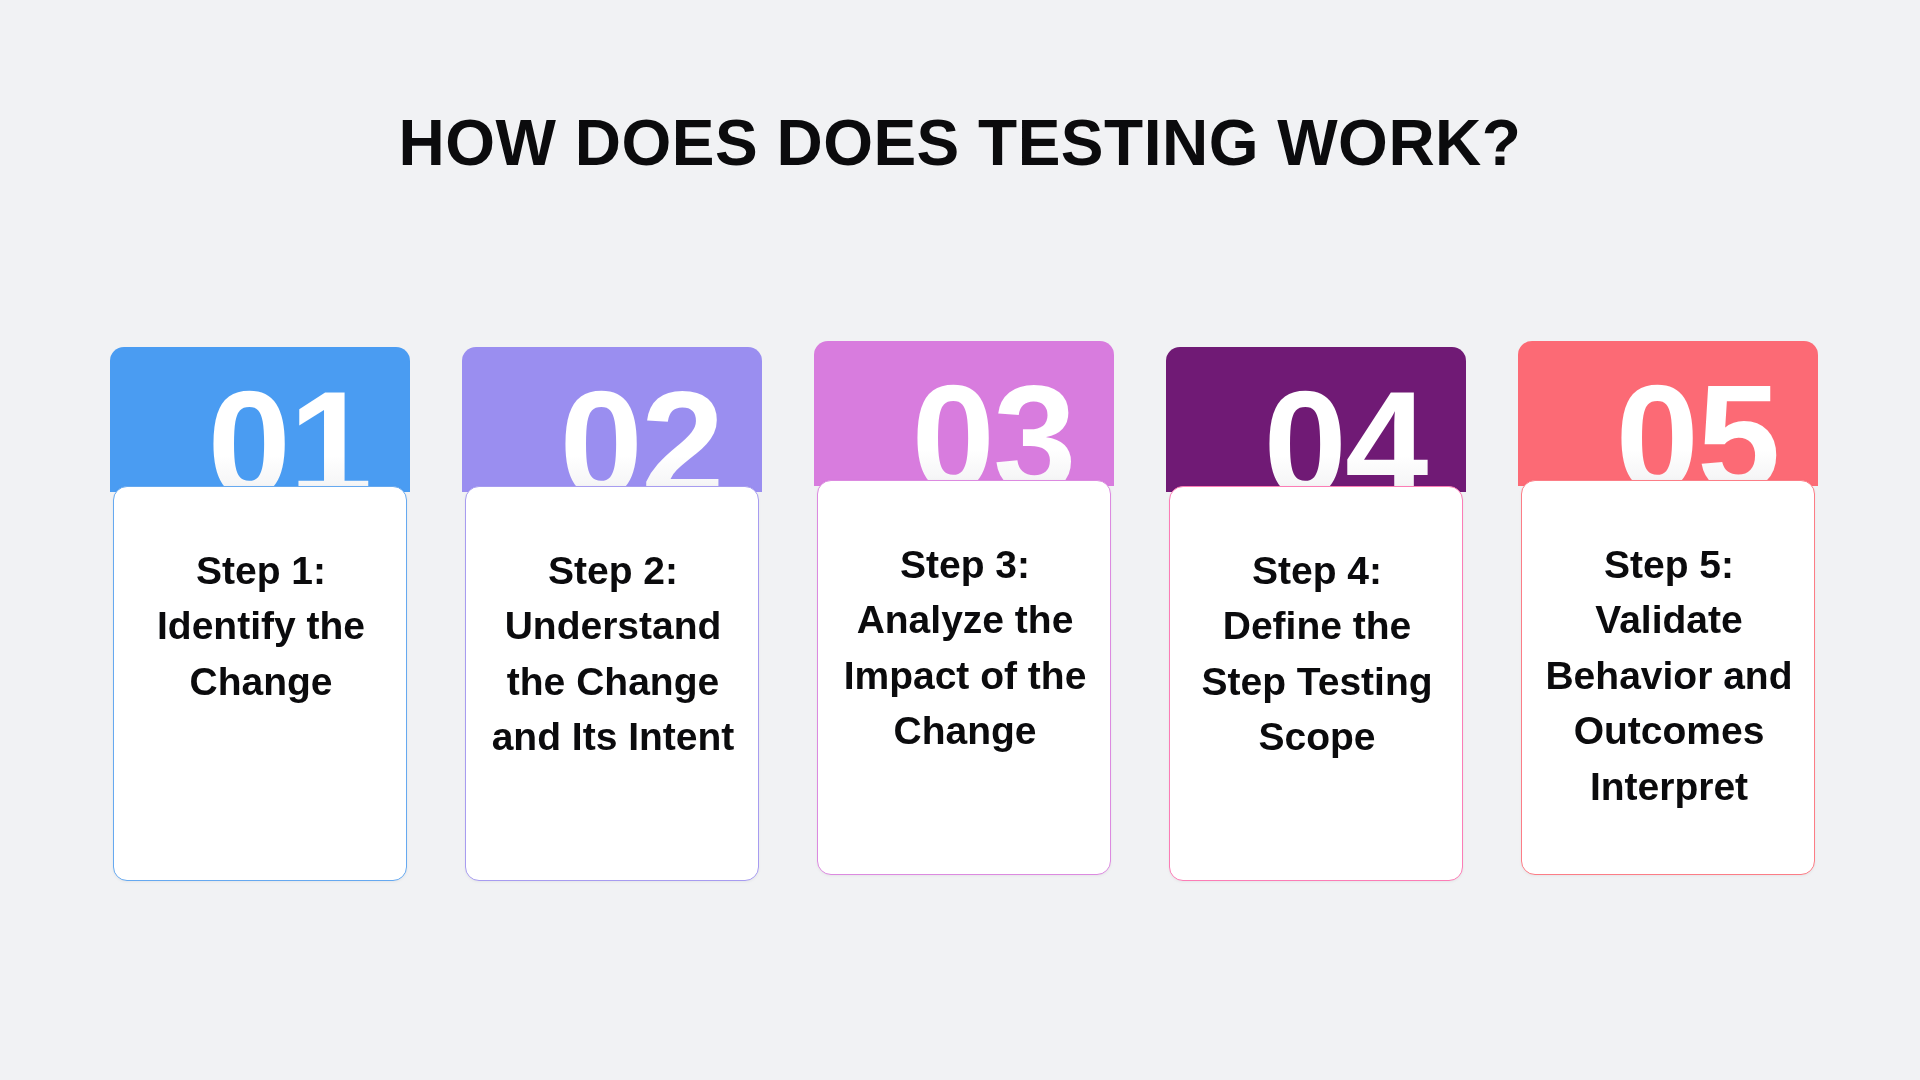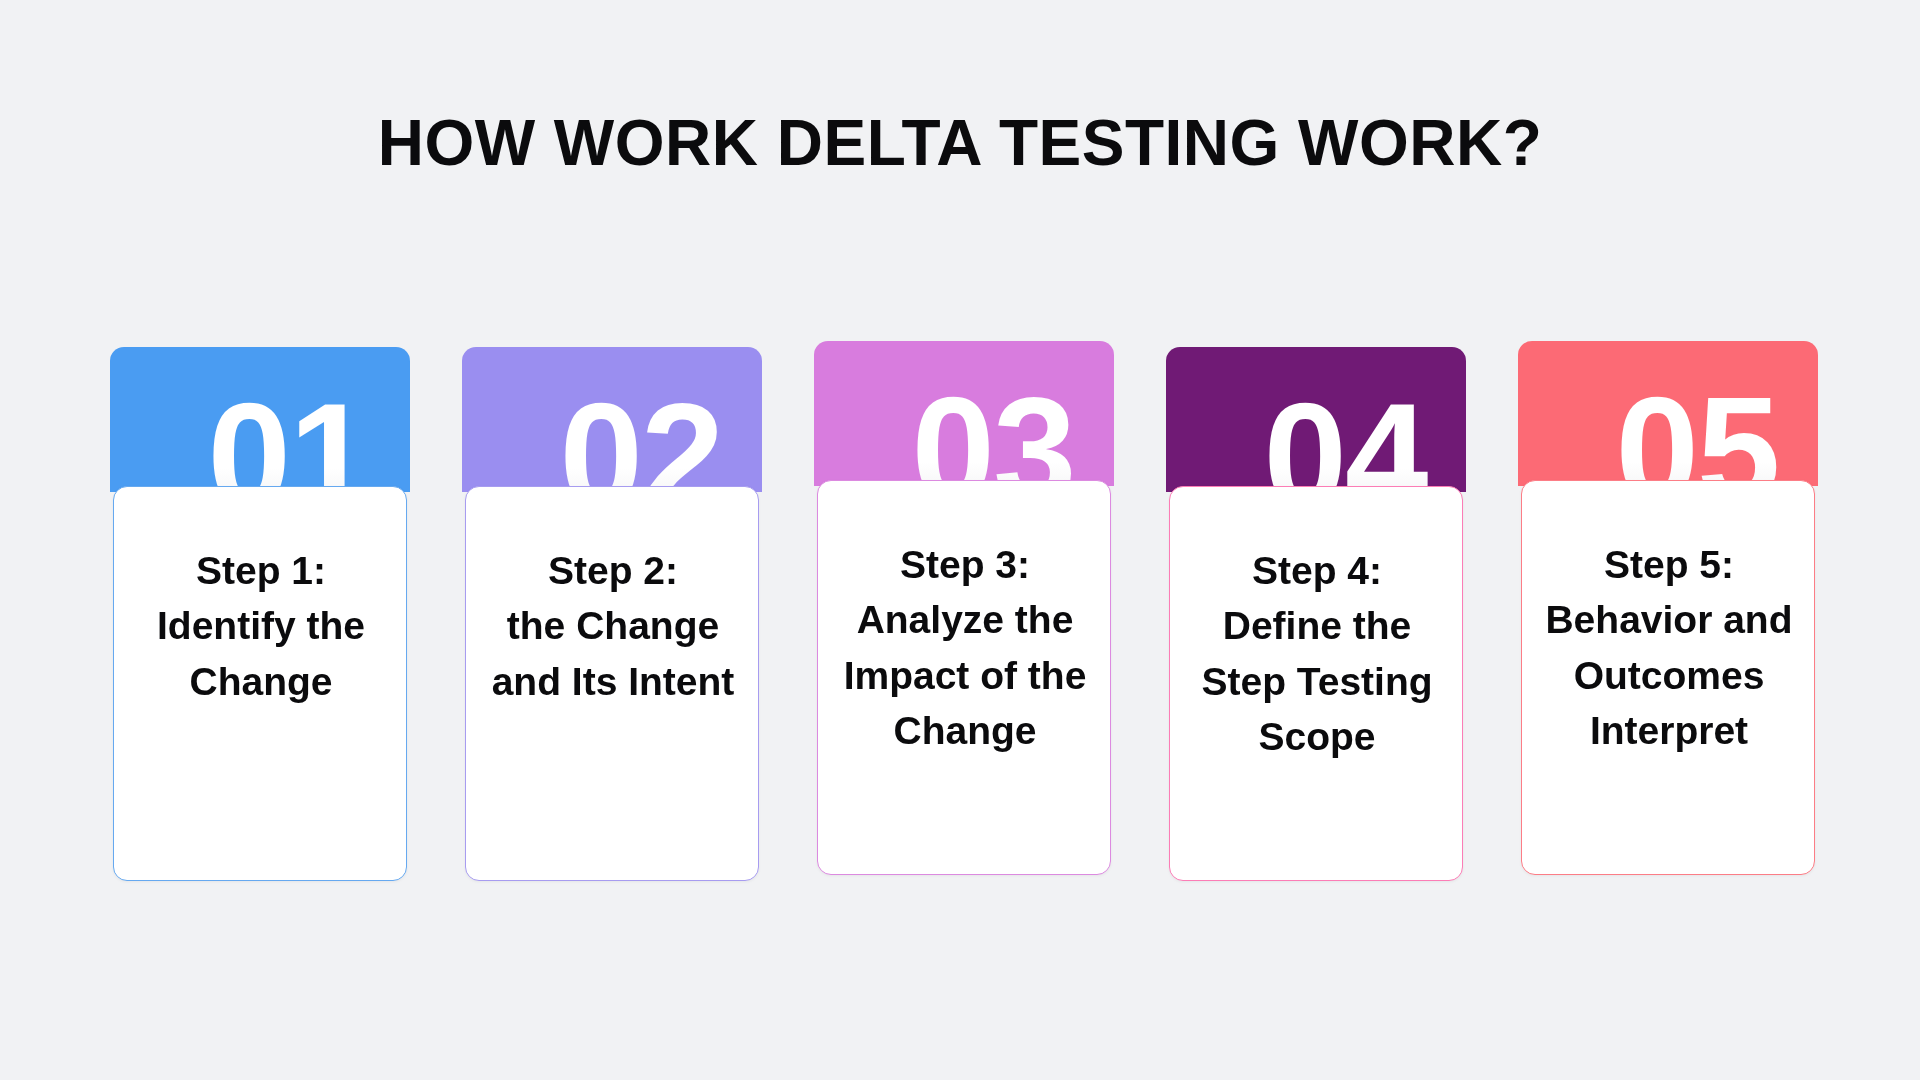--- a/index.html
+++ b/index.html
@@ -52,21 +52,21 @@
     width:300px;
     height:145px;
     border-radius:14px 14px 0 0;
     overflow:hidden;
   }
 
   .card-number {
     position:absolute;
     left:0;
     width:300px;
-    top:34px;
+    top:22px;
     text-align:center;
     font-family:"Liberation Sans", sans-serif;
     font-size:150px;
     font-weight:bold;
     line-height:1;
     letter-spacing:-2px;
     padding-left:58px;
     background:linear-gradient(180deg,
         #FFFFFF 0%,
         #FFFFFF 58%,
@@ -126,21 +126,21 @@
   
   .c0 { left:110px;  top:347px; }
   .c1 { left:462px;  top:347px; }
   .c2 { left:814px;  top:341px; }
   .c3 { left:1166px; top:347px; }
   .c4 { left:1518px; top:341px; }
 </style>
 </head>
 <body>
 
-<h1 class="page-title">HOW WORK DELTA TESTING WORK?</h1>
+<h1 class="page-title">HOW DOES DOES TESTING WORK?</h1>
 
 <div class="cards-rail">
 
   <div class="step-card c0">
     <div class="card-header">
       <div class="card-number">01</div>
     </div>
     <div class="card-body">
       <div class="card-text">
         <span>Step 1:</span>
@@ -150,20 +150,21 @@
     </div>
   </div>
 
   <div class="step-card c1">
     <div class="card-header">
       <div class="card-number">02</div>
     </div>
     <div class="card-body">
       <div class="card-text">
         <span>Step 2:</span>
+        <span>Understand</span>
         <span>the Change</span>
         <span>and Its Intent</span>
       </div>
     </div>
   </div>
 
   <div class="step-card c2">
     <div class="card-header">
       <div class="card-number">03</div>
     </div>
@@ -191,20 +192,21 @@
     </div>
   </div>
 
   <div class="step-card c4">
     <div class="card-header">
       <div class="card-number">05</div>
     </div>
     <div class="card-body">
       <div class="card-text">
         <span>Step 5:</span>
+        <span>Validate</span>
         <span>Behavior and</span>
         <span>Outcomes</span>
         <span>Interpret</span>
       </div>
     </div>
   </div>
 
 </div>
 
 </body></html>

